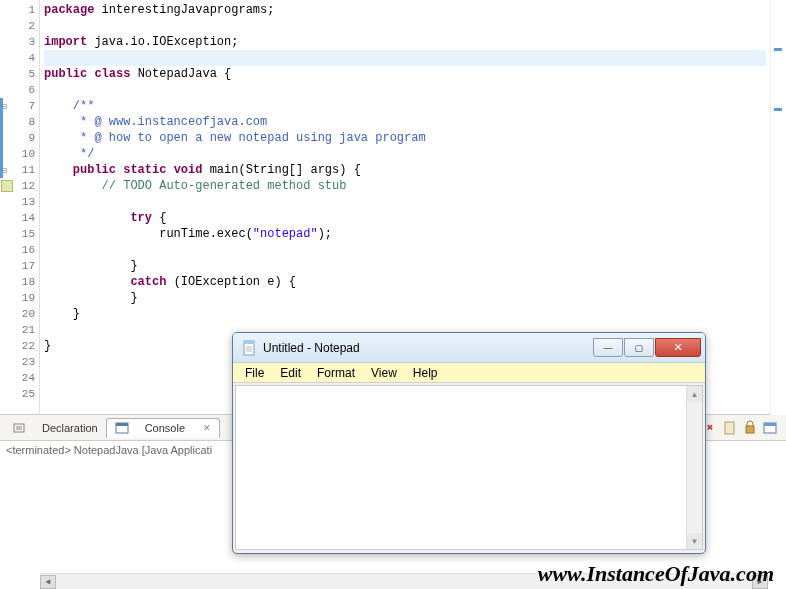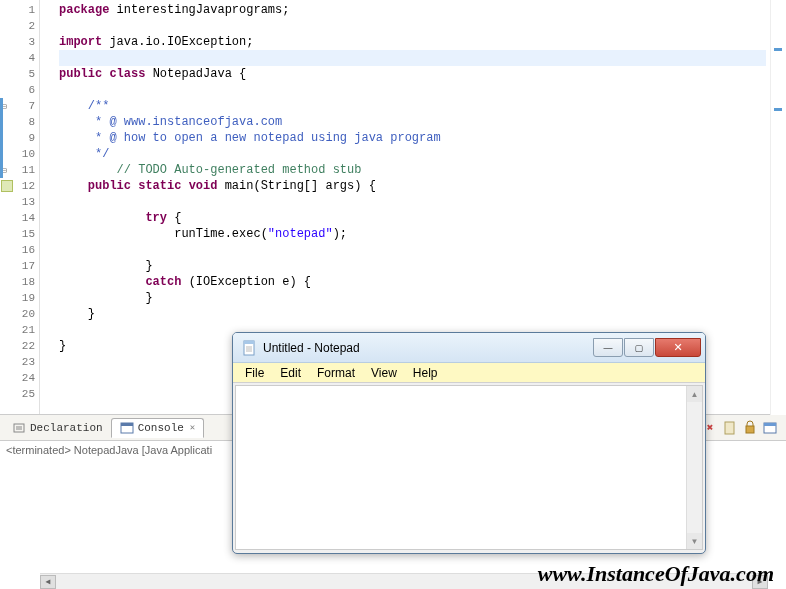--- a/index.html
+++ b/index.html
@@ -56,21 +56,20 @@
       height: 10px;
       background: #dfe9b7;
       border: 1px solid #b0c060;
     }
     .code-area {
       flex: 1;
       padding-top: 2px;
       padding-left: 4px;
       position: relative;
       overflow: hidden;
-      margin-left: 15px;
     }
     .code-line {
       height: 16px;
       white-space: pre;
       line-height: 16px;
     }
     .code-line.highlight {
       background: #e8f2fe;
       margin-right: 20px;
     }
@@ -107,24 +106,24 @@
       align-items: center;
       background: #f5f4f0;
       border-bottom: 1px solid #ccc;
       height: 26px;
       padding-left: 4px;
     }
     .tab {
       display: flex;
       align-items: center;
       padding: 2px 8px;
-      font-family: Liberation Mono, monospace;
+      font-family: Liberation Sans, sans-serif;
       font-size: 11px;
       color: #333;
-      gap: 4px;
+      gap: 16px;
     }
     .tab.active {
       background: #fff;
       border: 1px solid #b0b0b0;
       border-bottom: 1px solid #fff;
       border-radius: 3px 3px 0 0;
     }
     .tab-icon {
       width: 14px;
       height: 14px;
@@ -308,22 +307,22 @@
       <div class="code-line"><span class="kw">package </span><span>interestingJavaprograms;</span></div>
       <div class="code-line"></div>
       <div class="code-line"><span class="kw">import </span><span>java.io.IOException;</span></div>
       <div class="code-line highlight"></div>
       <div class="code-line"><span class="kw">public class </span><span>NotepadJava {</span></div>
       <div class="code-line"></div>
       <div class="code-line"><span class="com">    /**</span></div>
       <div class="code-line"><span class="com">     * @ www.instanceofjava.com</span></div>
       <div class="code-line"><span class="com">     * @ how to open a new notepad using java program</span></div>
       <div class="code-line"><span class="com">     */</span></div>
+      <div class="code-line"><span>    </span><span class="kw">public static void </span><span>main(String[] args) {</span></div>
       <div class="code-line"><span>        </span><span class="linecom">// TODO Auto-generated method stub</span></div>
-      <div class="code-line"><span>    </span><span class="kw">public static void </span><span>main(String[] args) {</span></div>
       <div class="code-line"></div>
       <div class="code-line"><span>            </span><span class="kw">try </span><span>{</span></div>
       <div class="code-line"><span>                runTime.exec(</span><span class="str">"notepad"</span><span>);</span></div>
       <div class="code-line"></div>
       <div class="code-line"><span>            }</span></div>
       <div class="code-line"><span>            </span><span class="kw">catch </span><span>(IOException e) {</span></div>
       <div class="code-line"><span>            }</span></div>
       <div class="code-line"><span>    }</span></div>
       <div class="code-line"></div>
       <div class="code-line"><span>}</span></div>

